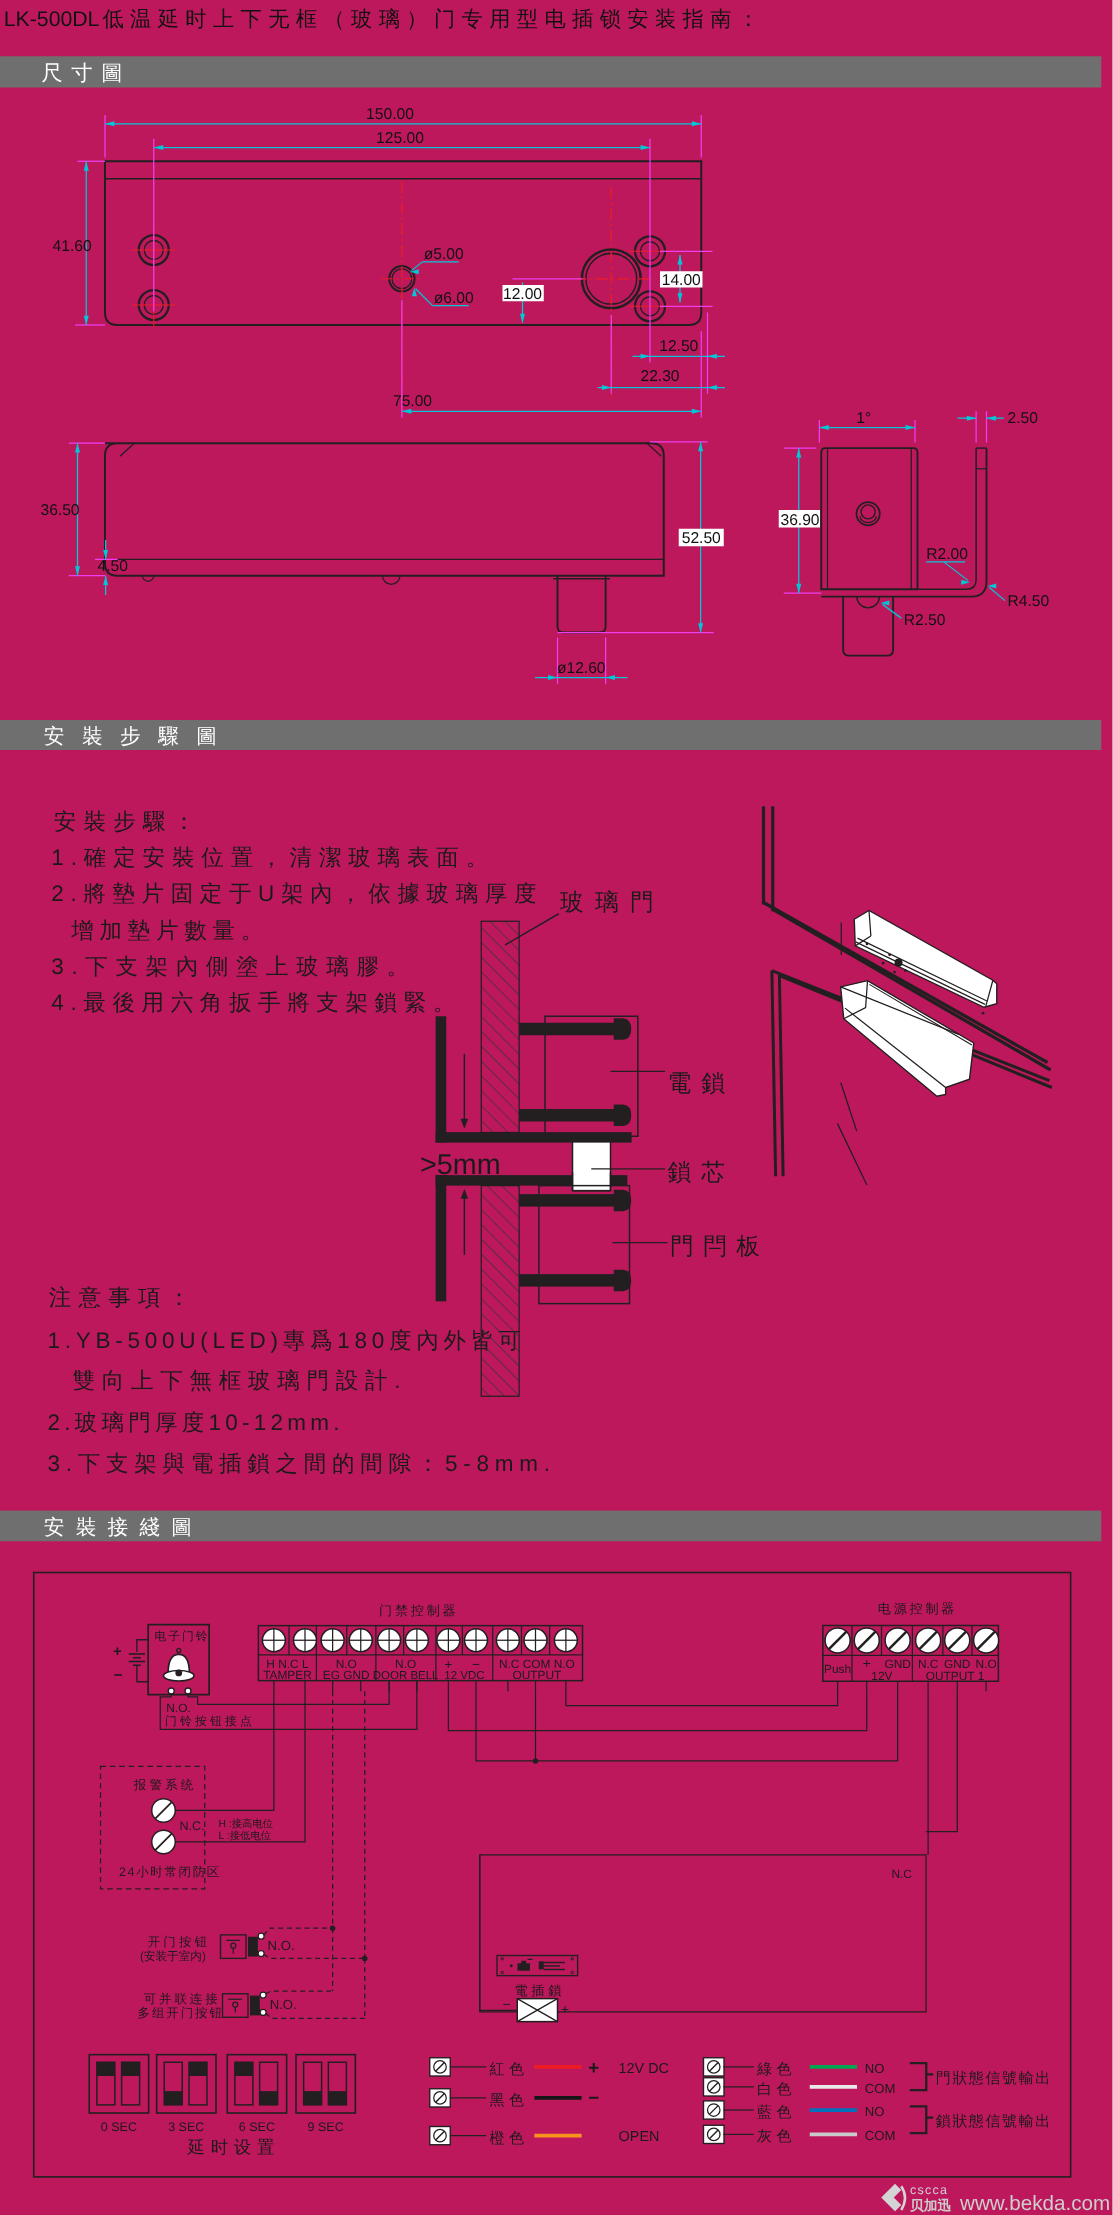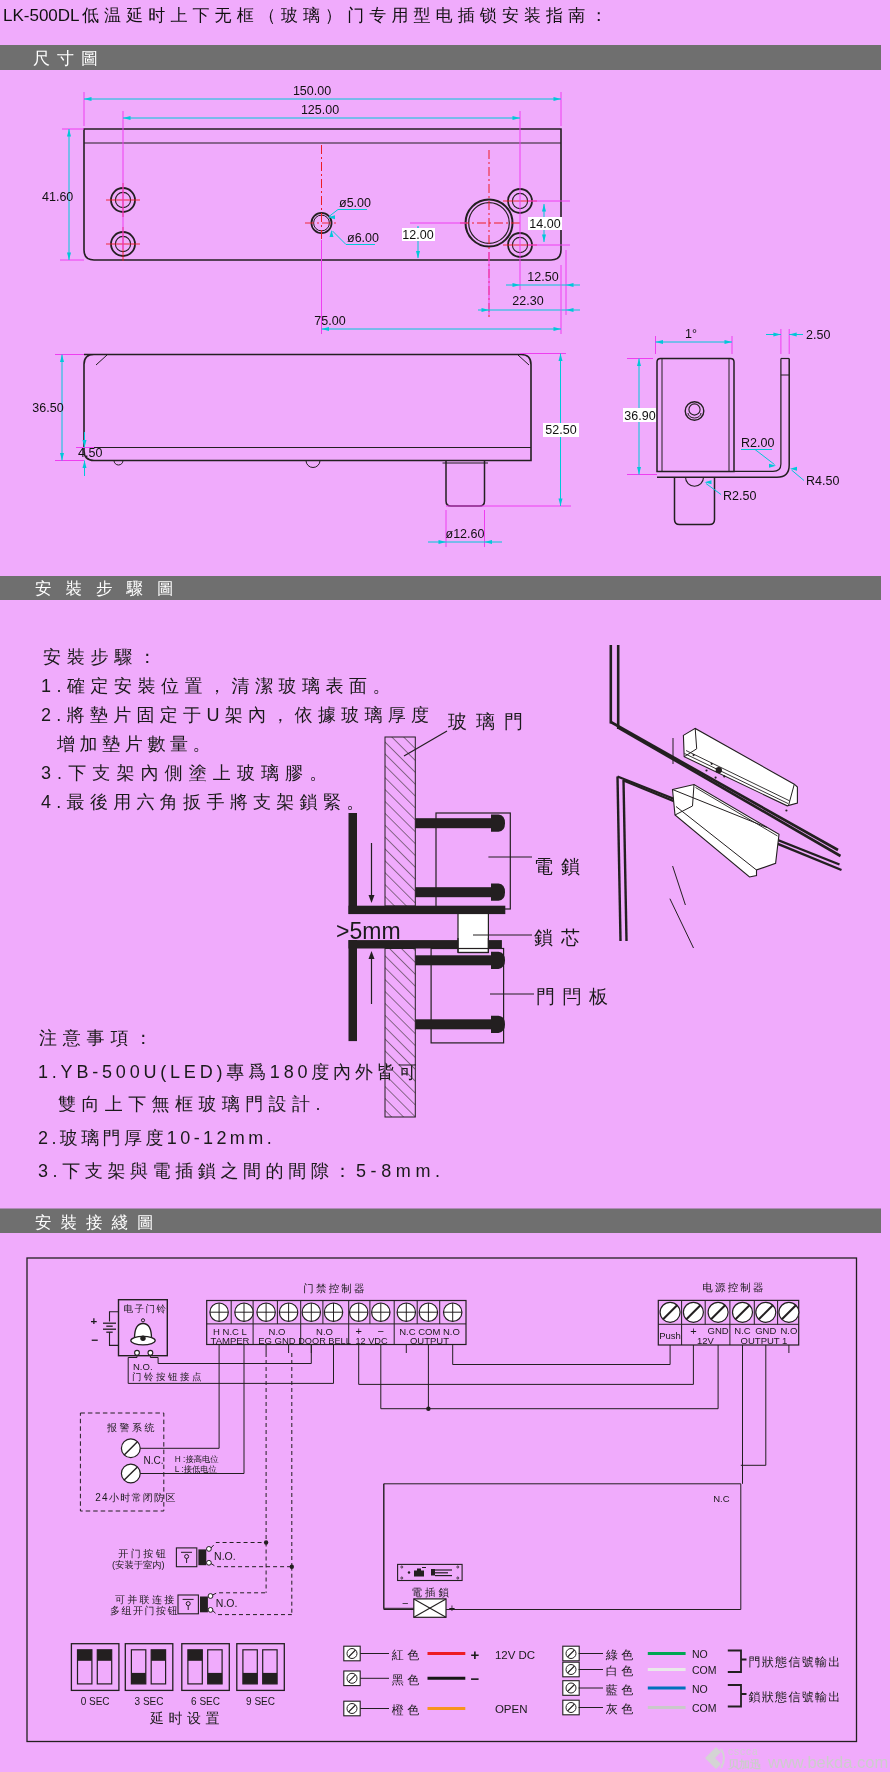--- a/index.html
+++ b/index.html
@@ -1,15 +1,15 @@
 <!DOCTYPE html>
 <html><head><meta charset="utf-8"><title>LK-500DL</title>
 <style>
 html,body{margin:0;padding:0;background:#fff}
-#page{position:relative;width:890px;height:1772px;background:#f0abfc;overflow:hidden;font-family:"Liberation Sans",sans-serif}
+#page{position:relative;width:890px;height:1772px;background:#be185d;overflow:hidden;font-family:"Liberation Sans",sans-serif}
 svg{position:absolute;left:0;top:0}
 </style></head><body>
 <div id="page">
 <svg width="890" height="1772" viewBox="0 0 890 1772" fill="none">
 <defs>
 <pattern id="hat" width="8.4" height="8.4" patternUnits="userSpaceOnUse" patternTransform="rotate(45)">
 <line x1="0" y1="0" x2="8.4" y2="0" stroke="#383334" stroke-width="1.15"></line>
 </pattern>
 </defs>
 

